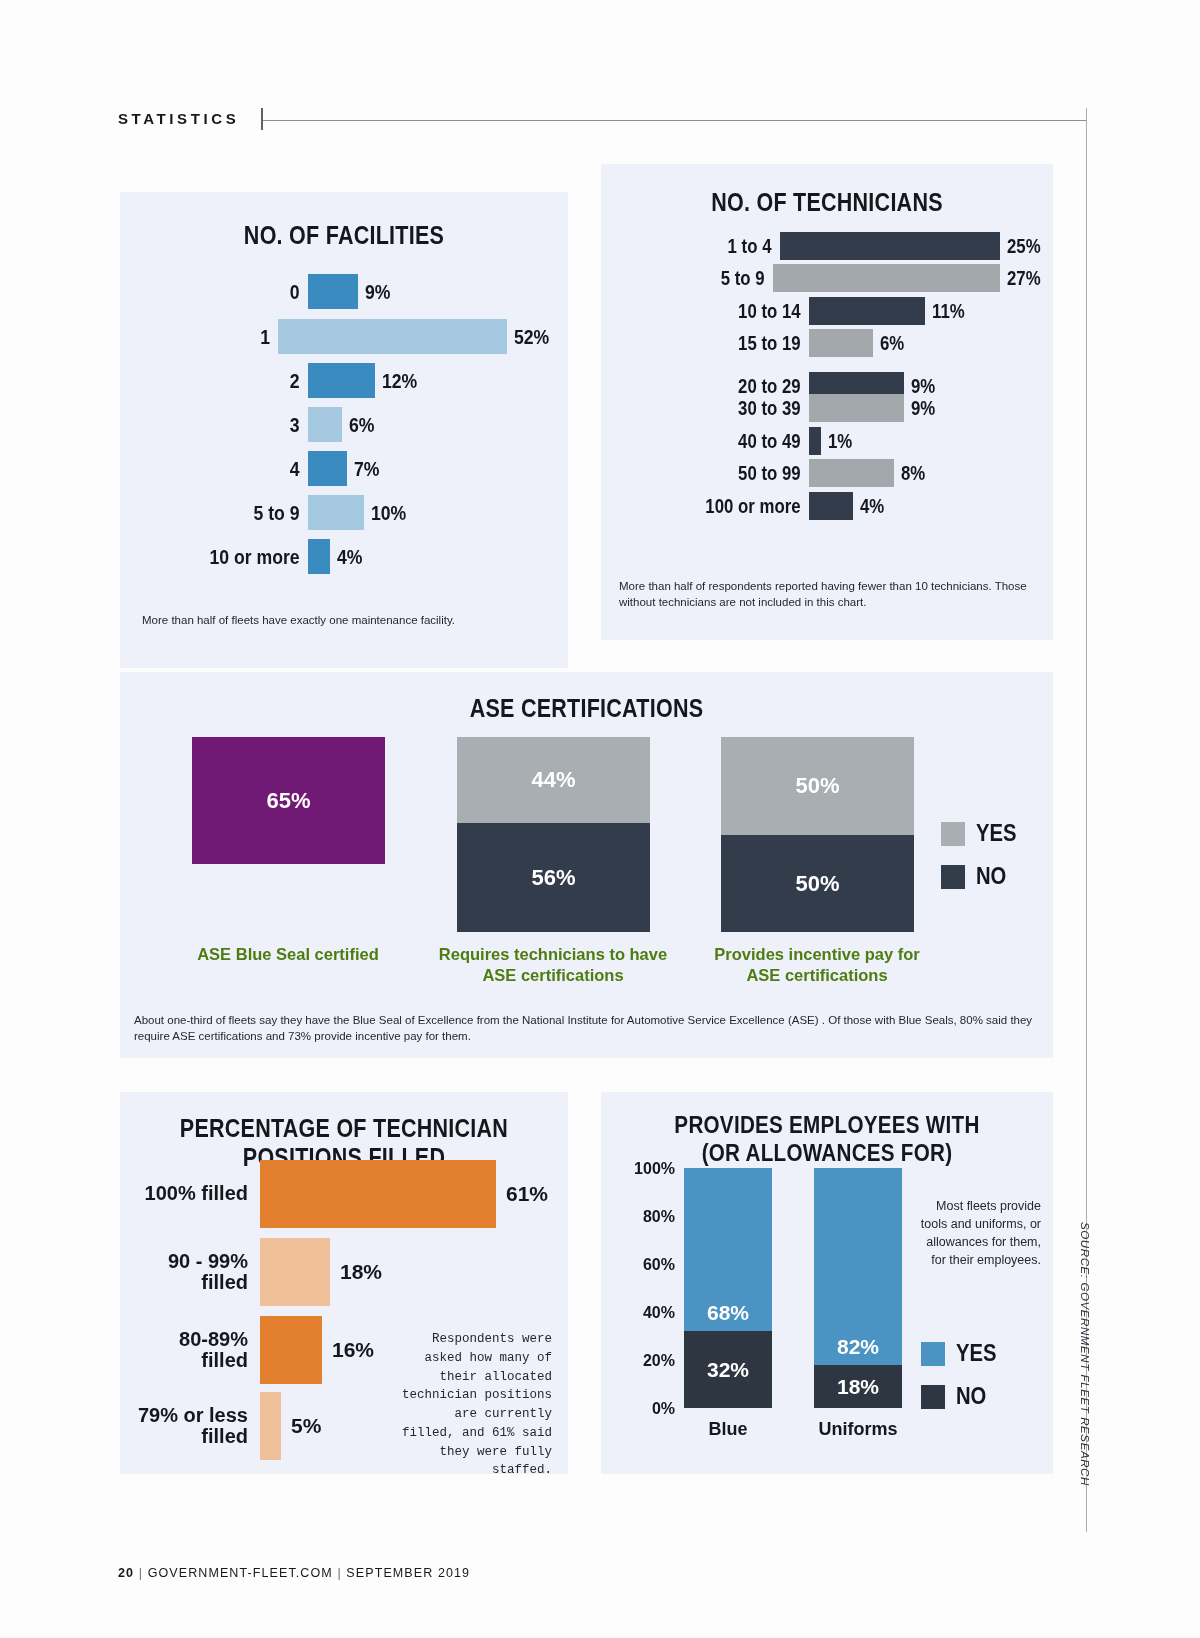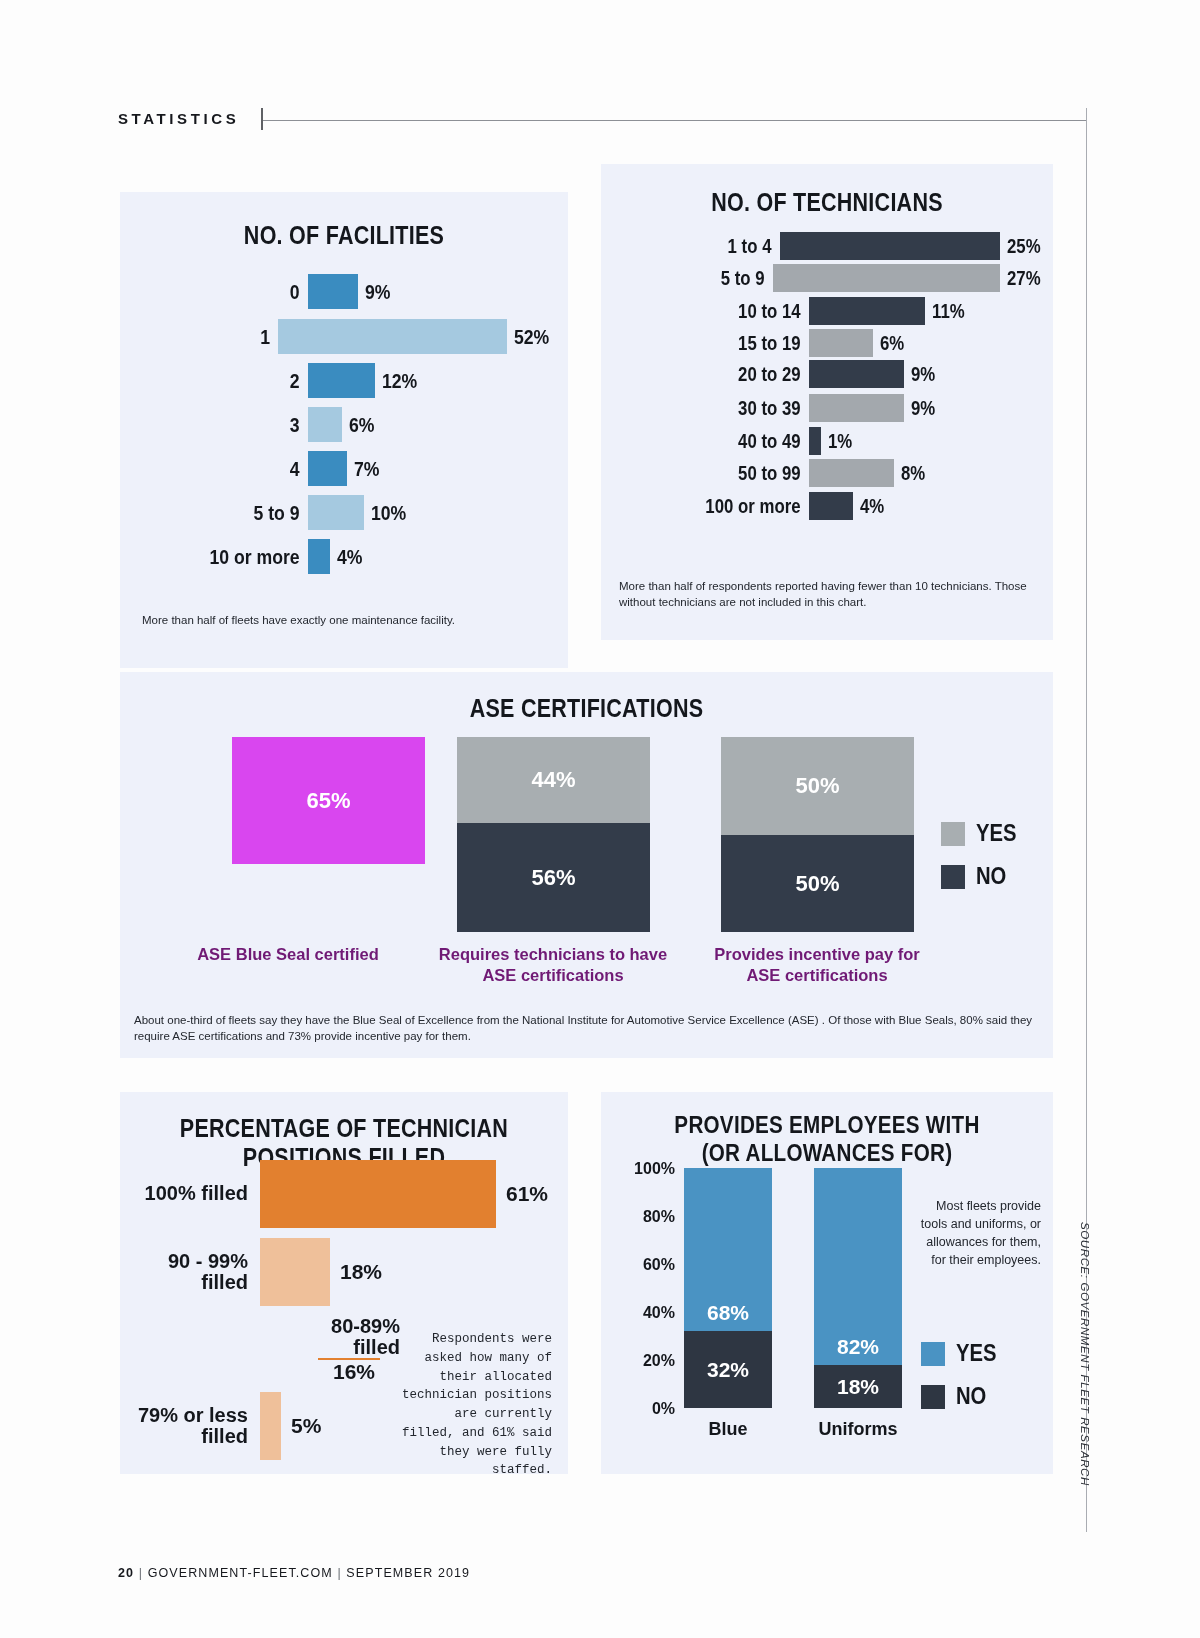--- a/index.html
+++ b/index.html
@@ -91,21 +91,21 @@
 
   
   .ase-col { position:absolute; width:193px; }
   .ase-seg { width:100%; position:relative; }
   .ase-seg span {
     position:absolute; left:0; right:0; top:50%; transform:translateY(-50%);
     text-align:center; color:#ffffff; font-weight:bold; font-size:22px;
   }
   .ase-xlabel {
     position:absolute; width:236px; text-align:center;
-    font-weight:bold; font-size:16.5px; line-height:1.28; color:#701a75;
+    font-weight:bold; font-size:16.5px; line-height:1.28; color:#4d7c0f;
   }
   .legend { position:absolute; }
   .legend-row { display:flex; align-items:center; margin-bottom:16px; }
   .swatch { width:24px; height:24px; margin-right:11px; }
   .legend-txt { font-weight:bold; font-size:23px; color:#14171c; transform:scaleX(.88); transform-origin:left center; }
 
   
   .pos-row { position:absolute; display:flex; align-items:center; }
   .pos-lab {
     width:126px; text-align:right; padding-right:12px;
@@ -214,21 +214,21 @@
       <div class="hbar" style="width:116px; background:#333c4a;"></div>
       <div class="hval tec-val">11%</div>
     </div>
 
     <div class="hrow tec-row" style="top:165px; height:28px; width:430px;">
       <div class="hlabel tec-lab">15 to 19</div>
       <div class="hbar" style="width:64px; background:#a3a8ad;"></div>
       <div class="hval tec-val">6%</div>
     </div>
 
-    <div class="hrow tec-row" style="top:196px; height:28px; width:430px;align-items:center;">
+    <div class="hrow tec-row" style="top:208px; height:28px; width:430px;align-items:center;">
       <div class="hlabel tec-lab">20 to 29</div>
       <div class="hbar" style="width:95px; background:#333c4a;"></div>
       <div class="hval tec-val">9%</div>
     </div>
 
     <div class="hrow tec-row" style="top:230px; height:28px; width:430px;">
       <div class="hlabel tec-lab">30 to 39</div>
       <div class="hbar" style="width:95px; background:#a3a8ad;"></div>
       <div class="hval tec-val">9%</div>
     </div>
@@ -251,21 +251,21 @@
       <div class="hval tec-val">4%</div>
     </div>
 
     <div class="caption" style="left:18px; top:414px; width:420px;">More than half of respondents reported having fewer than 10 technicians. Those without technicians are not included in this chart.</div>
   </div>
 
   <div class="panel p-ase">
     <div class="panel-title t-ase">ASE CERTIFICATIONS</div>
 
     <div class="ase-col" style="left:72px; top:65px;">
-      <div class="ase-seg" style="height:127px; background:#d946ef;margin-left:40px;">
+      <div class="ase-seg" style="height:127px; background:#701a75;">
         <span>65%</span>
       </div>
     </div>
     <div class="ase-xlabel" style="left:50px; top:272px;">ASE Blue Seal certified</div>
 
     <div class="ase-col" style="left:337px; top:65px;">
       <div class="ase-seg" style="height:86px; background:#a8aeb1;">
         <span>44%</span>
       </div>
       <div class="ase-seg" style="height:109px; background:#333c4a;">
@@ -306,21 +306,21 @@
       <div class="hbar" style="width:236px; background:#e2802f; height:100%;"></div>
       <div class="pos-val">61%</div>
     </div>
 
     <div class="pos-row" style="left:14px; top:146px; height:68px; width:430px;">
       <div class="pos-lab">90 - 99% filled</div>
       <div class="hbar" style="width:70px; background:#efc09a; height:100%;"></div>
       <div class="pos-val">18%</div>
     </div>
 
-    <div class="pos-row" style="left:14px; top:224px; height:68px; width:430px;flex-direction:column;">
+    <div class="pos-row" style="left:14px; top:224px; height:68px; width:430px;">
       <div class="pos-lab">80-89% filled</div>
       <div class="hbar" style="width:62px; background:#e2802f; height:100%;"></div>
       <div class="pos-val">16%</div>
     </div>
 
     <div class="pos-row" style="left:14px; top:300px; height:68px; width:430px;">
       <div class="pos-lab">79% or less filled</div>
       <div class="hbar" style="width:21px; background:#efc09a; height:100%;"></div>
       <div class="pos-val">5%</div>
     </div>

